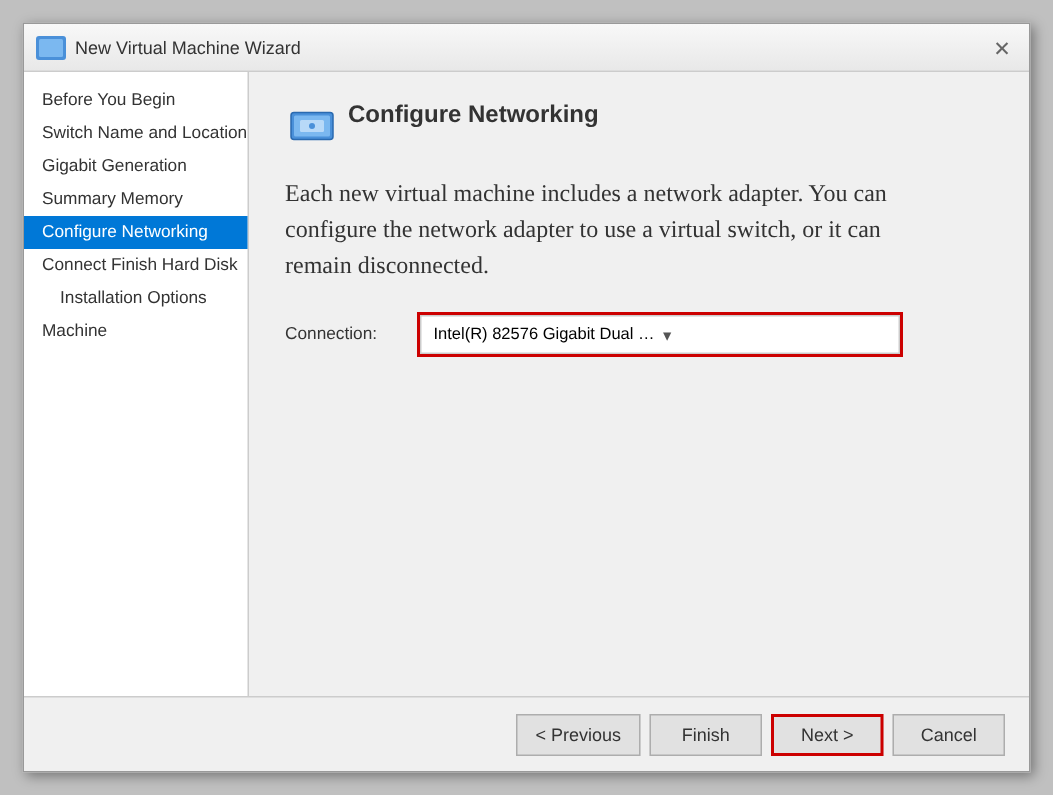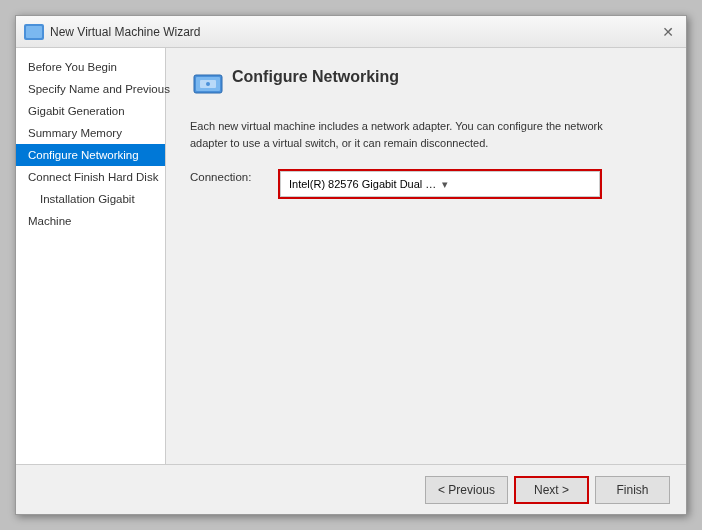--- a/index.html
+++ b/index.html
@@ -101,29 +101,30 @@
       flex-direction: column;
       padding: 20px 24px;
     }
     .page-title {
       font-size: 16px;
       font-weight: 600;
       color: #333;
       margin-bottom: 16px;
     }
     .description {
-      font-size: 11px;
+      font-size: 16px;
       color: #333;
       line-height: 1.5;
       margin-bottom: 20px;
       max-width: 420px;
+      font-family: Liberation Serif, serif;
     }
     .field-row {
       display: flex;
-      align-items: flex-start;
+      align-items: center;
       gap: 10px;
     }
     .field-label {
       font-size: 11.5px;
       color: #333;
       white-space: nowrap;
       min-width: 80px;
     }
     .connection-select {
       border: 1px solid #ccc;
@@ -196,26 +197,26 @@
       <div class="title-icon"></div>
       <span class="title-text">New Virtual Machine Wizard</span>
     </div>
     <button class="title-close">✕</button>
   </div>
 
   <div class="content-area">
 
     <div class="sidebar">
       <div class="sidebar-item">Before You Begin</div>
-      <div class="sidebar-item">Specify Name and Previous</div>
+      <div class="sidebar-item">Switch Name and Location</div>
       <div class="sidebar-item">Gigabit Generation</div>
       <div class="sidebar-item">Summary Memory</div>
       <div class="sidebar-item active">Configure Networking</div>
       <div class="sidebar-item">Connect Finish Hard Disk</div>
-      <div class="sidebar-item indent">Installation Gigabit</div>
+      <div class="sidebar-item indent">Installation Options</div>
       <div class="sidebar-item">Machine</div>
     </div>
 
     <div class="main-panel">
 
       <div style="display:flex; align-items:center; margin-bottom:16px;">
         <div class="header-icon">
           <svg width="32" height="24" viewBox="0 0 32 24">
             <rect x="2" y="2" width="28" height="18" rx="2" fill="#4a90d9" stroke="#2a6ab0" stroke-width="1"></rect>
             <rect x="4" y="4" width="24" height="14" rx="1" fill="#7bb8f0"></rect>
@@ -233,16 +234,17 @@
         <div class="connection-select">
           <span>Intel(R) 82576 Gigabit Dual Port Network Connection - Virtual Switch</span>
           <span class="dropdown-arrow">▾</span>
         </div>
       </div>
     </div>
   </div>
 
   <div class="footer">
     <button class="footer-btn">&lt; Previous</button>
+    <button class="footer-btn">Finish</button>
     <button class="footer-btn primary">Next &gt;</button>
-    <button class="footer-btn">Finish</button>
+    <button class="footer-btn">Cancel</button>
   </div>
 </div>
 
 </body></html>

